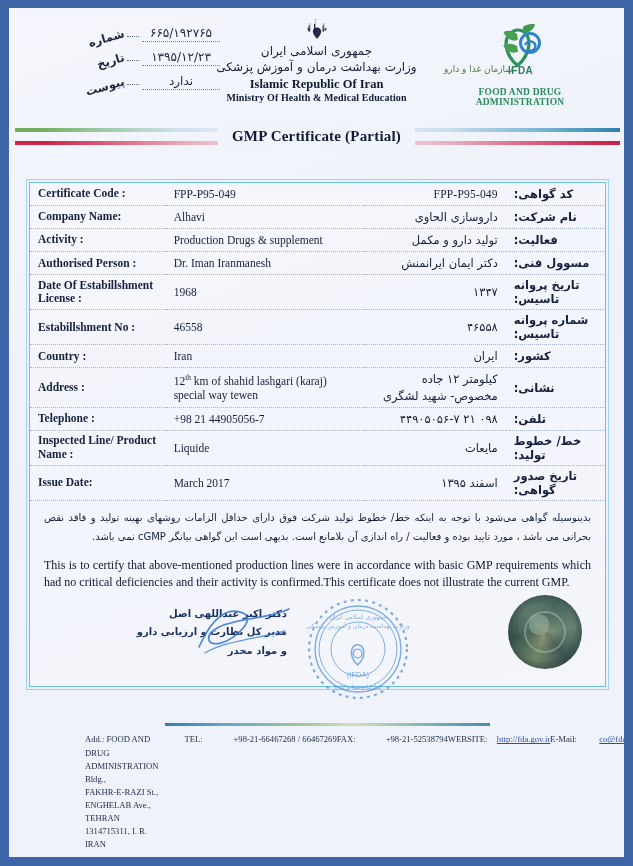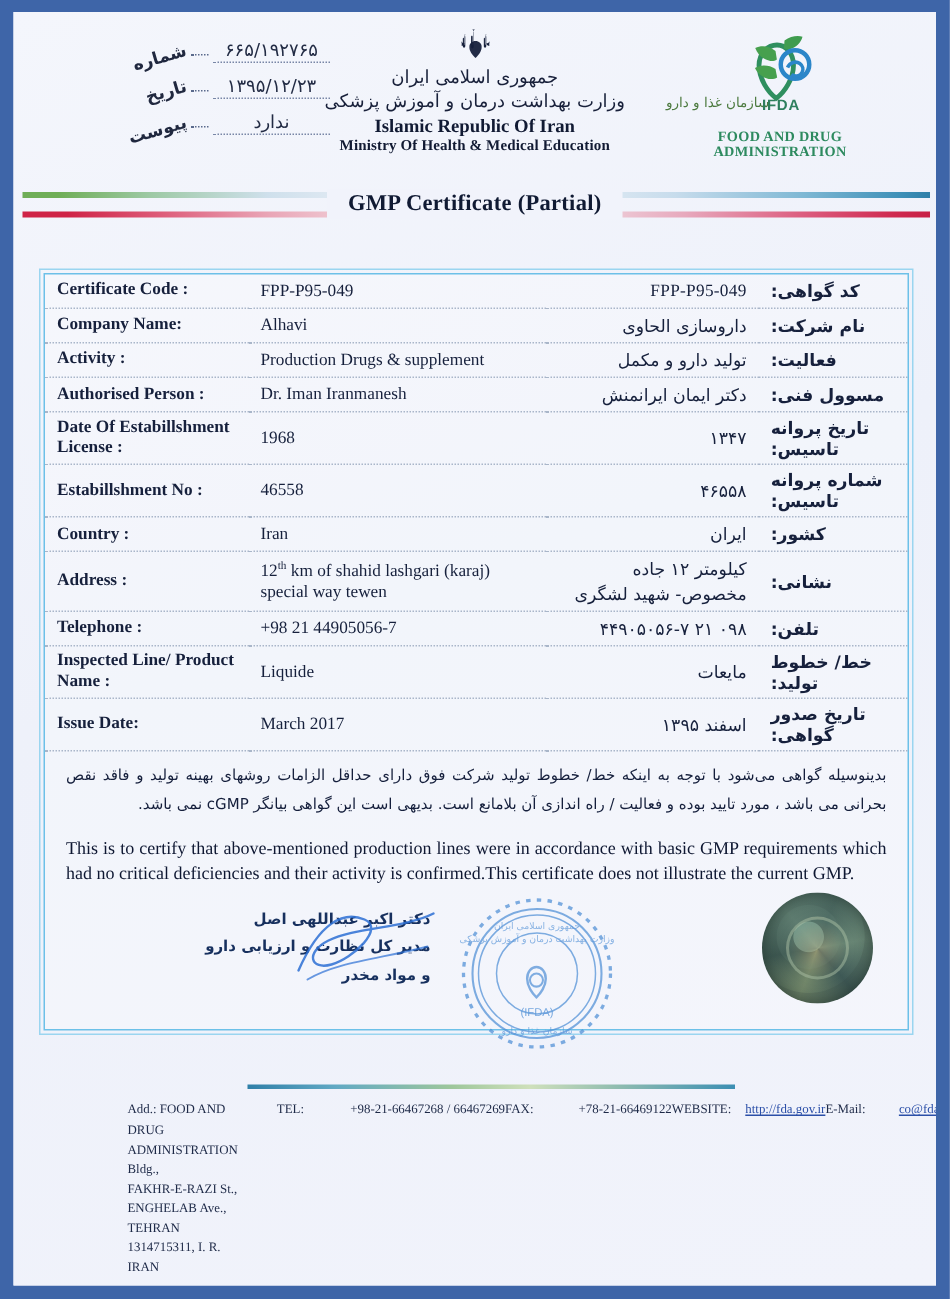--- a/index.html
+++ b/index.html
@@ -535,21 +535,21 @@
         <div>TEHRAN 1314715311, I. R. IRAN</div>
       </div>
 
       <div class="foot-col" id="foot-right">
         <div class="foot-line">
           <span class="foot-key">TEL:</span>
           <span>+98-21-66467268 / 66467269</span>
         </div>
         <div class="foot-line">
           <span class="foot-key">FAX:</span>
-          <span>+78-21-66469122</span>
+          <span>+98-21-52538794</span>
         </div>
         <div class="foot-line">
           <span class="foot-key">WEBSITE:</span>
           <span class="foot-link">http://fda.gov.ir</span>
         </div>
         <div class="foot-line">
           <span class="foot-key">E-Mail:</span>
           <span class="foot-link">co@fda.ir</span>
         </div>
       </div>

